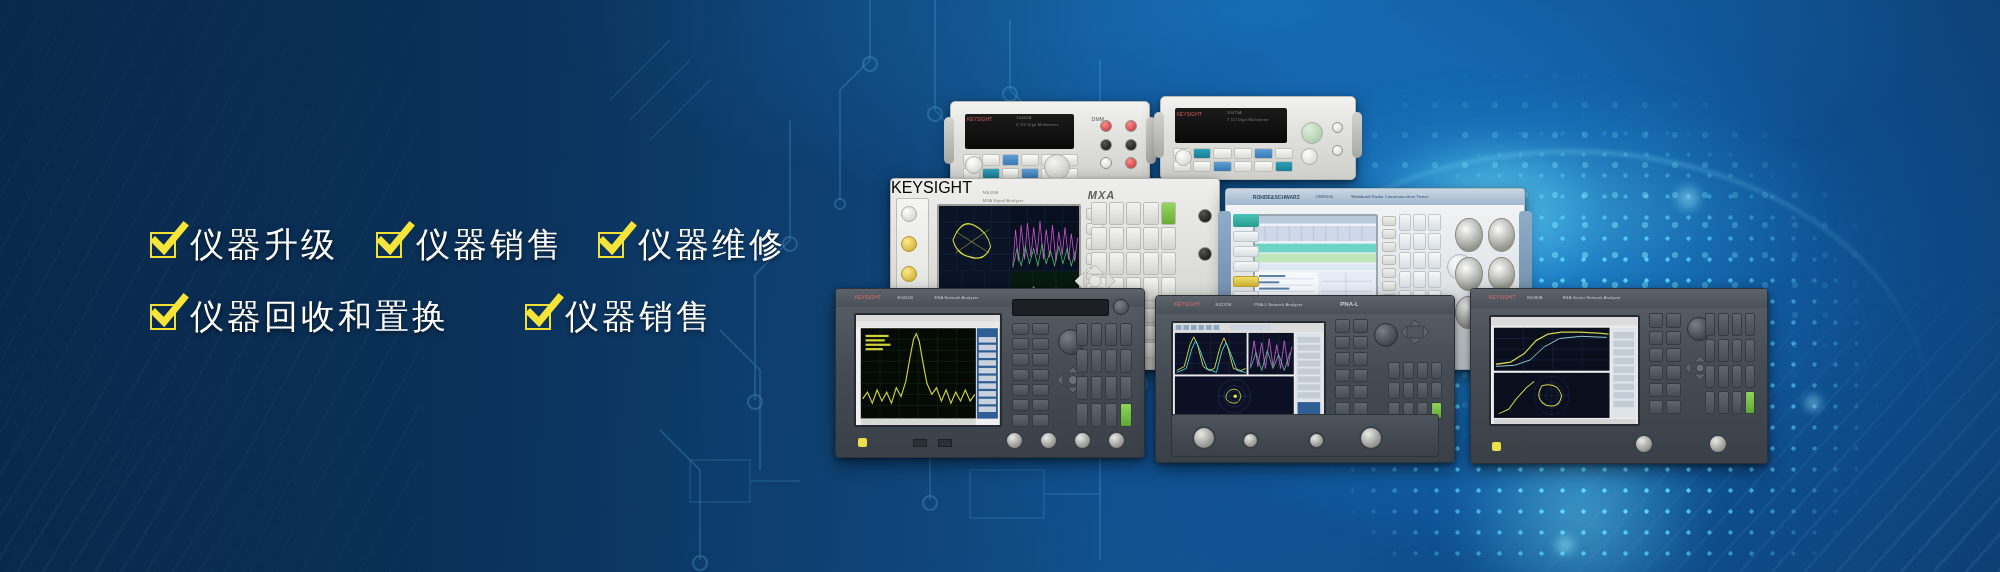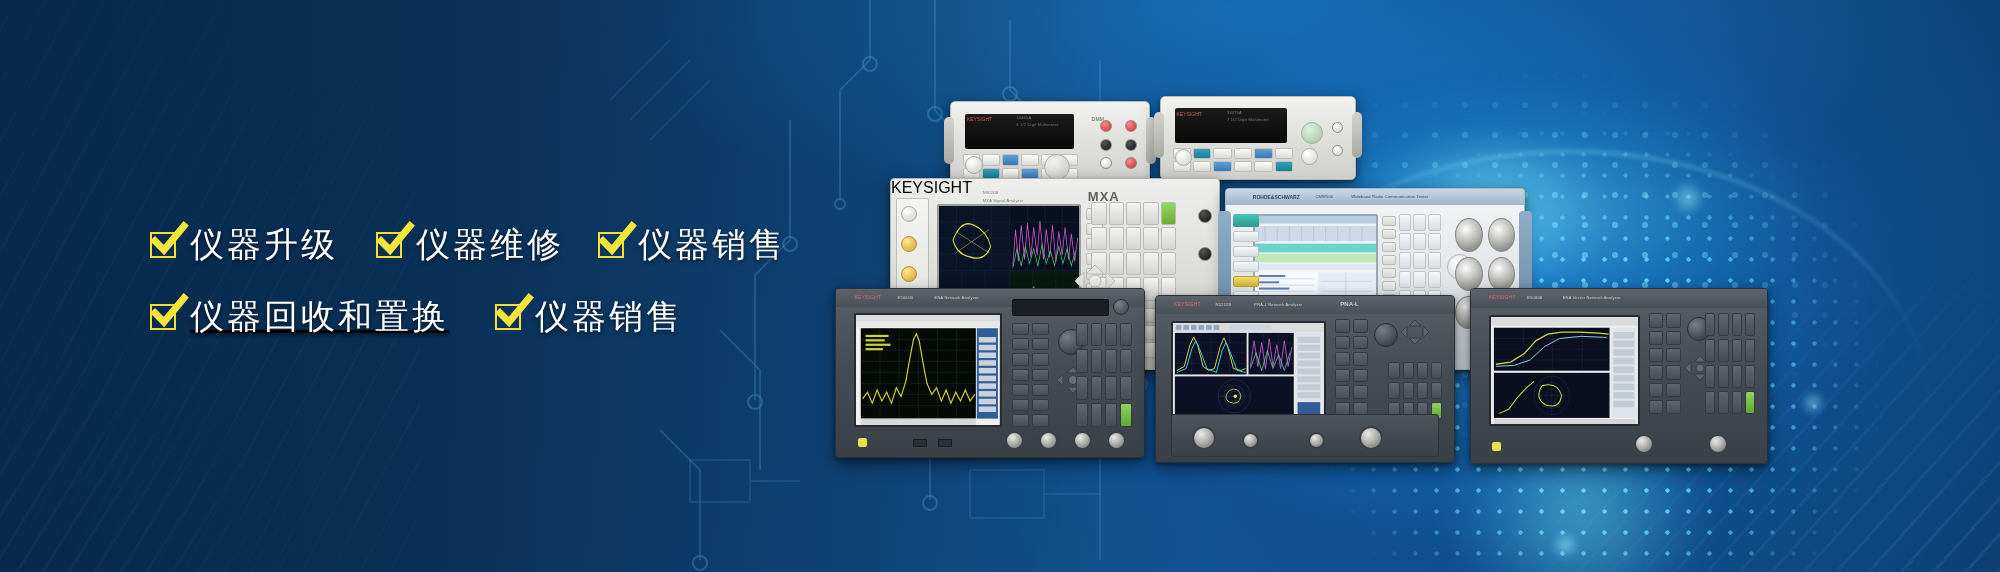--- a/index.html
+++ b/index.html
@@ -93,21 +93,21 @@
     margin-left:14px;
     text-shadow:0 2px 4px rgba(0,0,0,.6);
   }
   .cbox{position:relative;width:26px;height:26px;flex:0 0 auto;
     border:2px solid #f2e032;background:transparent;}
   .cbox svg{position:absolute;left:-1px;top:-11px;overflow:visible;}
 
   
   .r1 .bullet:nth-child(1){margin-right:38px;}
   .r1 .bullet:nth-child(2){margin-right:34px;}
-  .r2 .bullet:nth-child(1){margin-right:46px;text-decoration:underline;}
+  .r2 .bullet:nth-child(1){margin-right:76px;}
 
   
   .rack{position:absolute;left:1030px;top:88px;width:920px;height:430px;z-index:30;}
   .inst{position:absolute;border-radius:4px;
     box-shadow:0 7px 18px rgba(0,0,0,.45), 0 2px 4px rgba(0,0,0,.35);}
 
   
   .dmm{background:linear-gradient(180deg,#f2f2f0 0%,#e2e2df 40%,#cfcfcb 100%);
        border:1px solid #b9b9b4;border-radius:5px;}
   .dmm .screen{position:absolute;left:7%;top:14%;width:55%;height:42%;
@@ -253,30 +253,30 @@
           </span>
           <span class="label">仪器升级</span>
         </div>
 
         <div class="bullet">
           <span class="cbox">
             <svg width="36" height="36" viewBox="0 0 36 36">
               <path d="M4 18 L13 27 L33 3" fill="none" stroke="#f5e53a" stroke-width="7" stroke-linecap="square" stroke-linejoin="miter"></path>
             </svg>
           </span>
-          <span class="label">仪器维修</span>
+          <span class="label">仪器销售</span>
         </div>
 
         <div class="bullet">
           <span class="cbox">
             <svg width="36" height="36" viewBox="0 0 36 36">
               <path d="M4 18 L13 27 L33 3" fill="none" stroke="#f5e53a" stroke-width="7" stroke-linecap="square" stroke-linejoin="miter"></path>
             </svg>
           </span>
-          <span class="label">仪器销售</span>
+          <span class="label">仪器维修</span>
         </div>
 
       </div>
 
       <div class="bullet-row r2">
 
         <div class="bullet">
           <span class="cbox">
             <svg width="36" height="36" viewBox="0 0 36 36">
               <path d="M4 18 L13 27 L33 3" fill="none" stroke="#f5e53a" stroke-width="7" stroke-linecap="square" stroke-linejoin="miter"></path>
@@ -364,21 +364,21 @@
       <div class="sidecol"></div>
       <div class="knob" style="position:absolute;left:3%;top:14%;width:16px;height:16px;border-radius:50%;background:radial-gradient(circle at 35% 30%,#fff,#c9c9c4);border:1px solid #adada8;"></div>
       <div class="knob" style="position:absolute;left:3%;top:30%;width:16px;height:16px;border-radius:50%;background:radial-gradient(circle at 35% 30%,#ffe98a,#c9a52e);border:1px solid #b39427;"></div>
       <div class="knob" style="position:absolute;left:3%;top:46%;width:16px;height:16px;border-radius:50%;background:radial-gradient(circle at 35% 30%,#ffe98a,#c9a52e);border:1px solid #b39427;"></div>
       <div class="knob" style="position:absolute;left:3%;top:62%;width:16px;height:16px;border-radius:50%;background:radial-gradient(circle at 35% 30%,#ffe98a,#c9a52e);border:1px solid #b39427;"></div>
       <div class="knob" style="position:absolute;left:3%;top:78%;width:16px;height:16px;border-radius:50%;background:radial-gradient(circle at 35% 30%,#fff,#c9c9c4);border:1px solid #adada8;"></div>
 
       <div class="kbrand" style="left:15%;top:6%;">KEYSIGHT</div>
       <div class="tag" style="left:28%;top:6%;">N9020B</div>
       <div class="tag" style="left:28%;top:10%;">MXA Signal Analyzer</div>
-      <div style="position:absolute;left:60%;top:5%;font-size:13px;font-weight:bold;color:#5f5f5b;letter-spacing:1px;">MXA</div>
+      <div style="position:absolute;left:60%;top:5%;font-size:11px;font-weight:bold;color:#5f5f5b;letter-spacing:1px;font-style:italic;">MXA</div>
 
       <div class="disp">
         <div class="p" style="background:#0a1426;">
           <svg width="100%" height="100%" viewBox="0 0 100 60" preserveAspectRatio="none">
             <g stroke="#1e3354" stroke-width=".4">
                 <path d="M0 15H100M0 30H100M0 45H100M25 0V60M50 0V60M75 0V60"></path>
               </g>
             <path d="M20 32 Q32 12 50 18 Q70 24 74 38 Q66 52 46 48 Q26 46 20 32 Z" fill="none" stroke="#d8d83c" stroke-width="1.3"></path>
             <path d="M24 24 L72 44 M24 44 L72 22" stroke="#d8d83c" stroke-width=".7" opacity=".8"></path>
           </svg>

